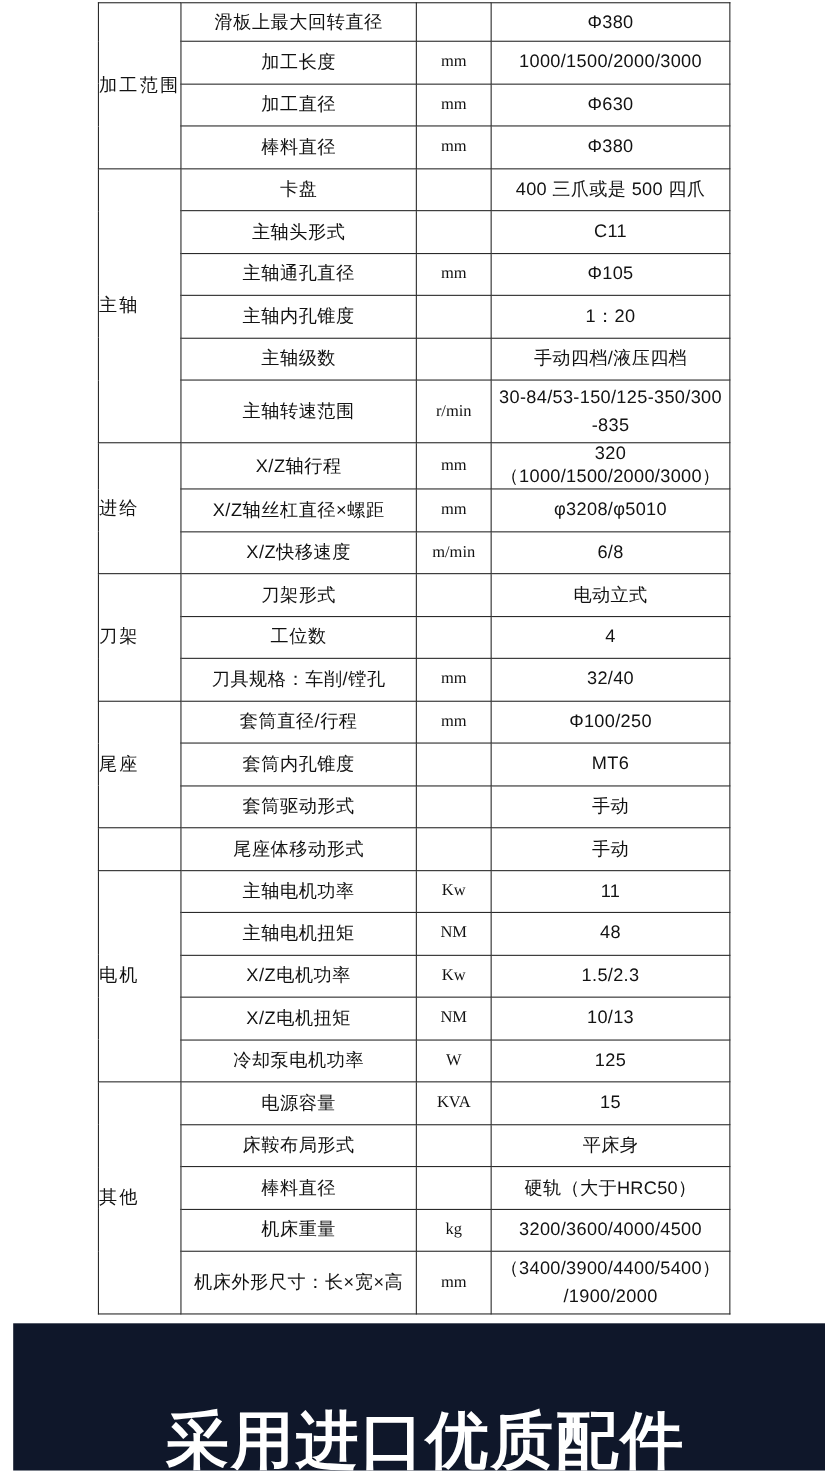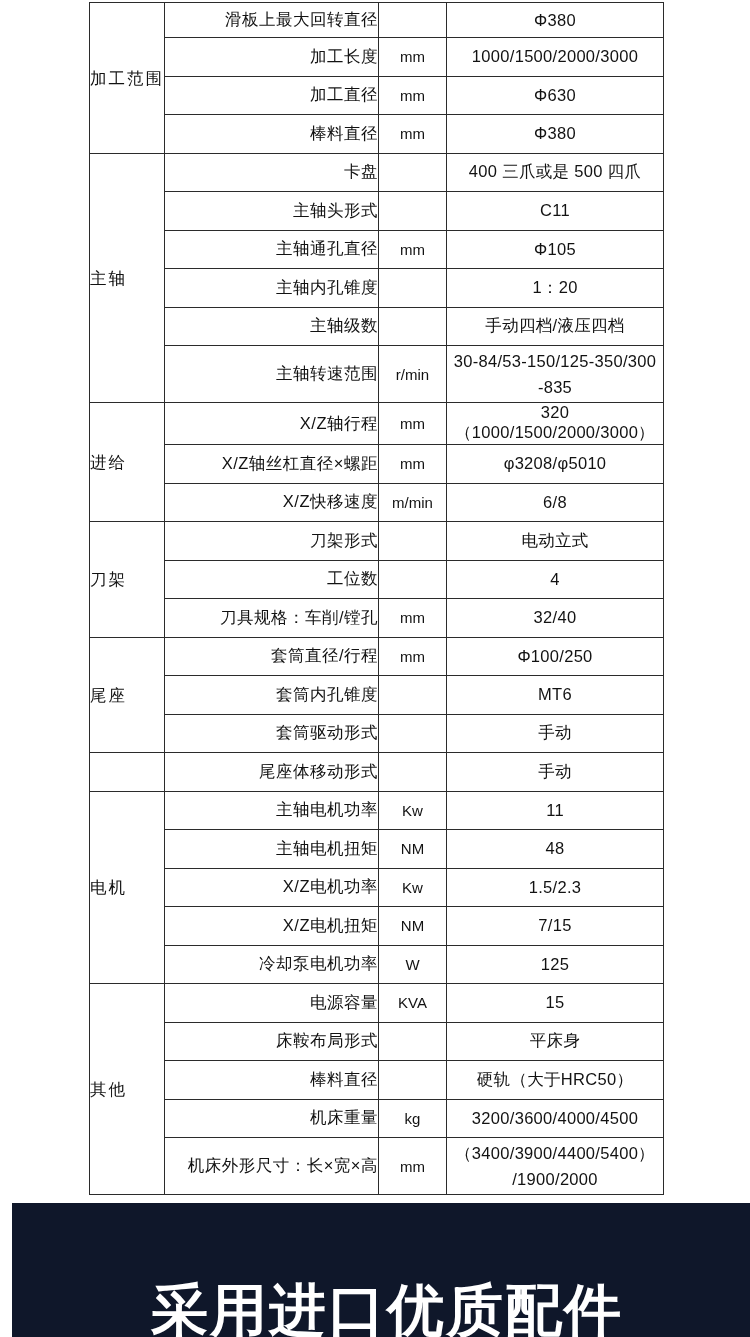--- a/index.html
+++ b/index.html
@@ -50,31 +50,31 @@
 
   td.group {
     font-size: 16.5px;
     letter-spacing: 2px;
     line-height: 30px;
     padding: 2px 6px;
     word-break: break-all;
   }
 
   td.item {
-    text-align: right;
+    text-align: center;
     font-size: 16.5px;
     padding: 0 6px 0 12px;
     letter-spacing: 0.5px;
     white-space: nowrap;
   }
 
   td.unit {
     text-align: center;
     font-size: 15px;
-    font-family: Liberation Sans, sans-serif;
+    font-family: Liberation Serif, serif;
     letter-spacing: 0px;
   }
 
   td.value {
     text-align: center;
     font-size: 16.5px;
     padding: 0 4px 0 9px;
     letter-spacing: 0.3px;
   }
 
@@ -254,21 +254,21 @@
           <td class="value std">48</td>
         </tr>
         <tr>
           <td class="item std">X/Z电机功率</td>
           <td class="unit std">Kw</td>
           <td class="value std">1.5/2.3</td>
         </tr>
         <tr>
           <td class="item std">X/Z电机扭矩</td>
           <td class="unit std">NM</td>
-          <td class="value std">7/15</td>
+          <td class="value std">10/13</td>
         </tr>
         <tr>
           <td class="item std">冷却泵电机功率</td>
           <td class="unit std">W</td>
           <td class="value std">125</td>
         </tr>
 
         <tr>
           <td class="group" rowspan="5">其他</td>
           <td class="item std">电源容量</td>

